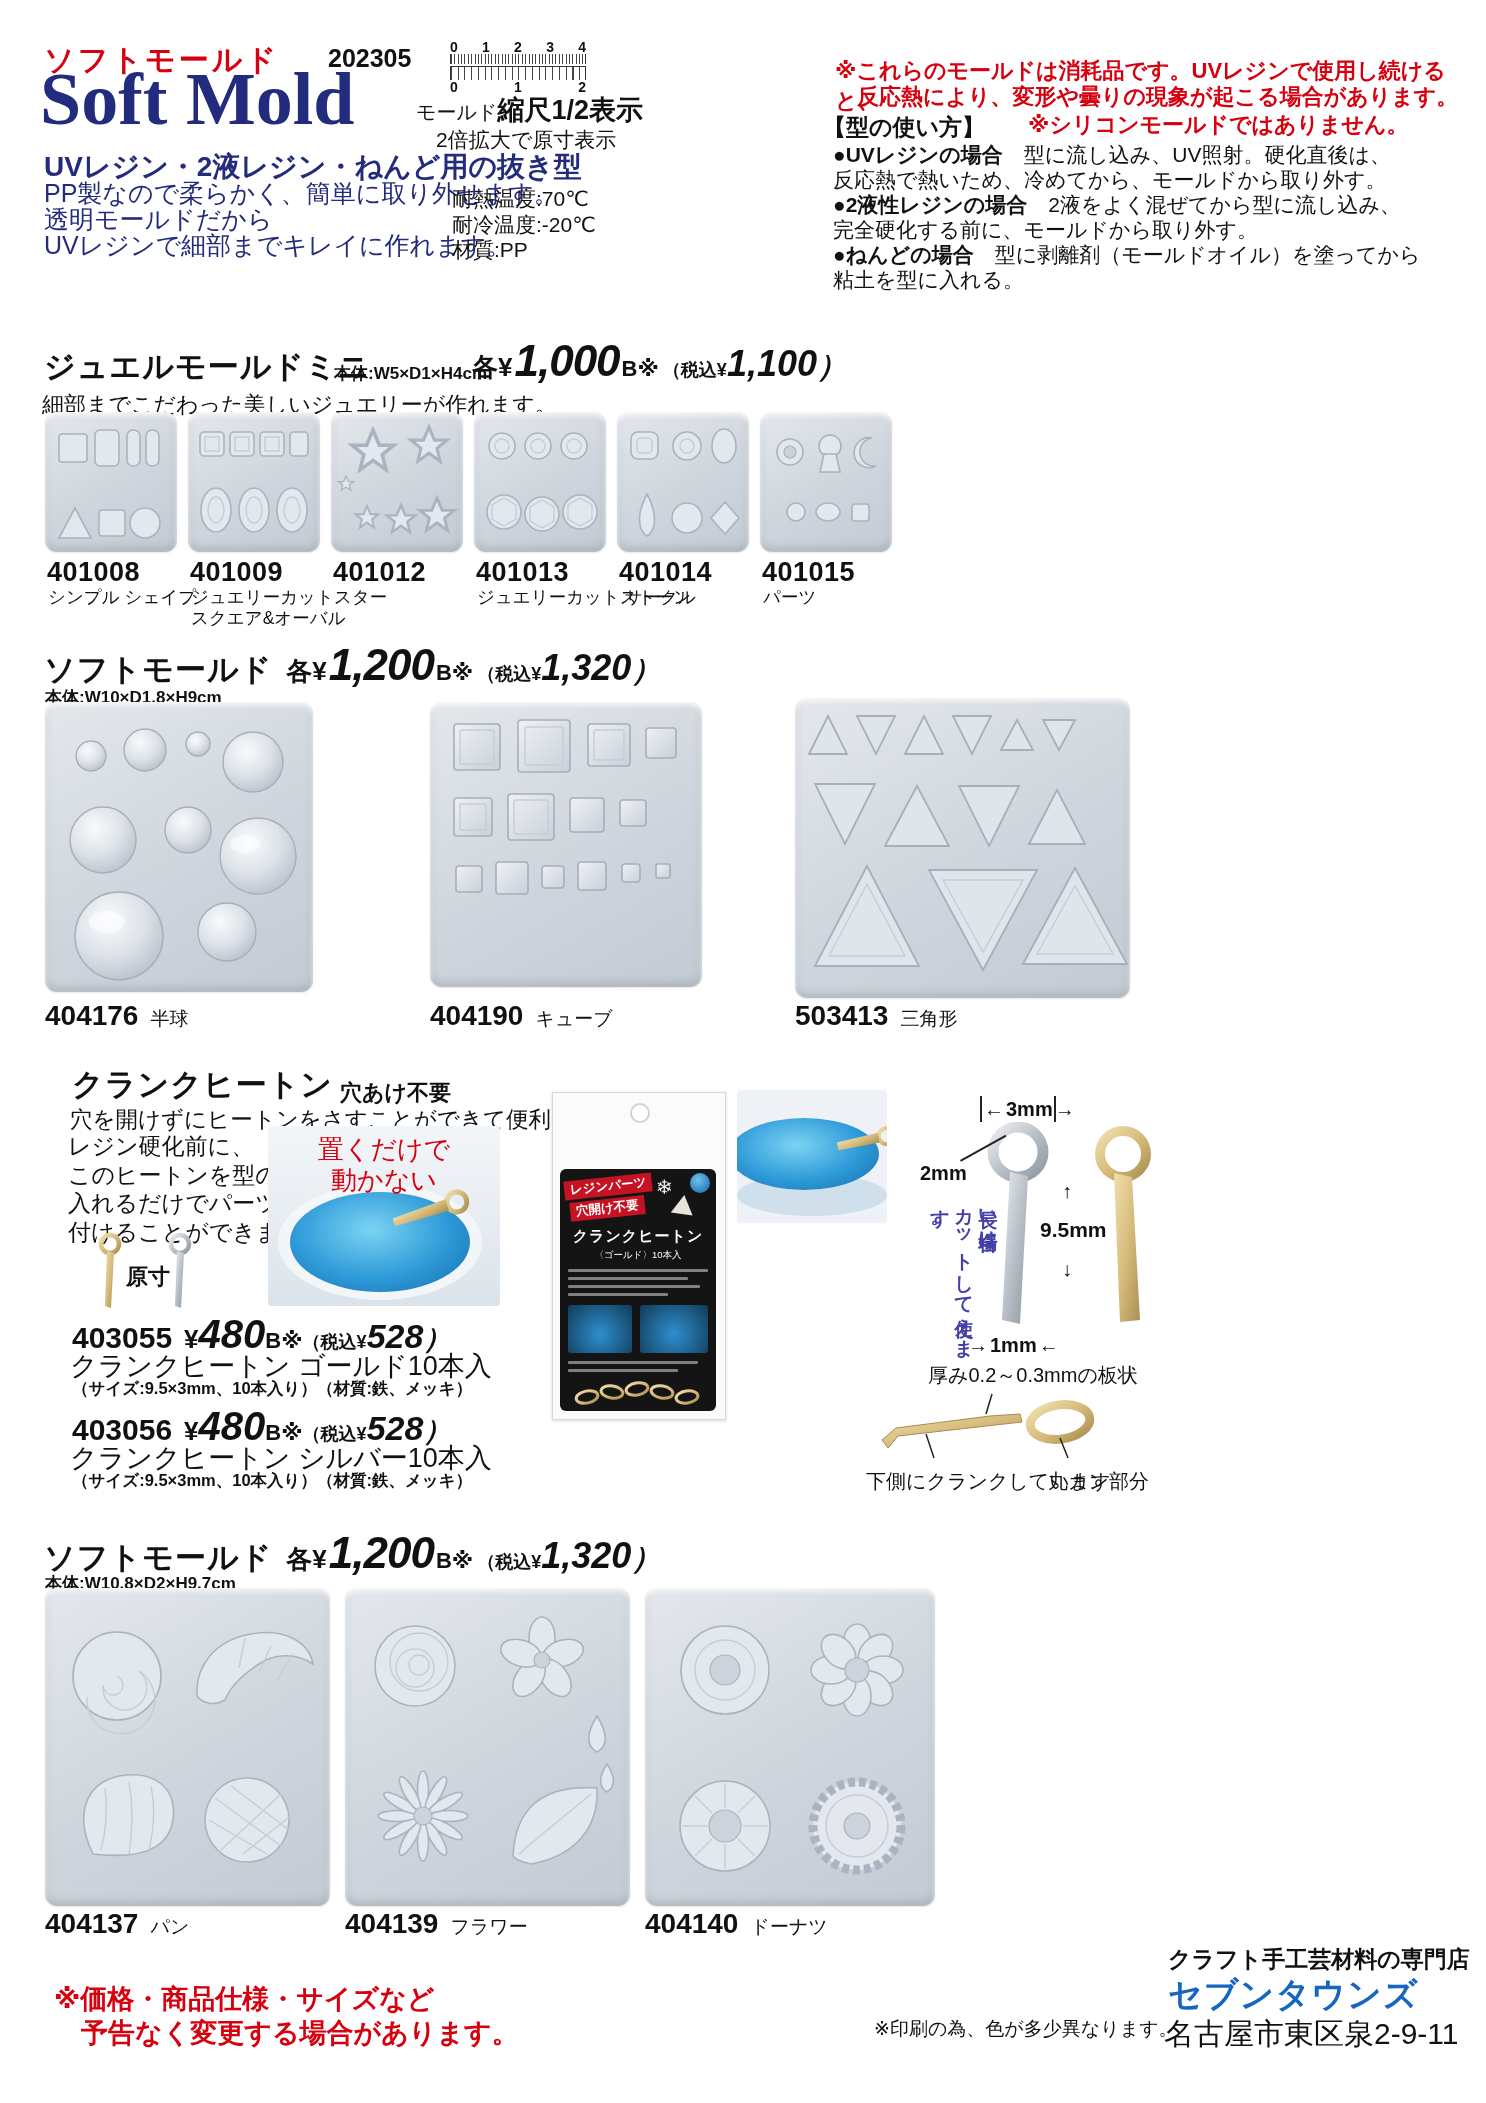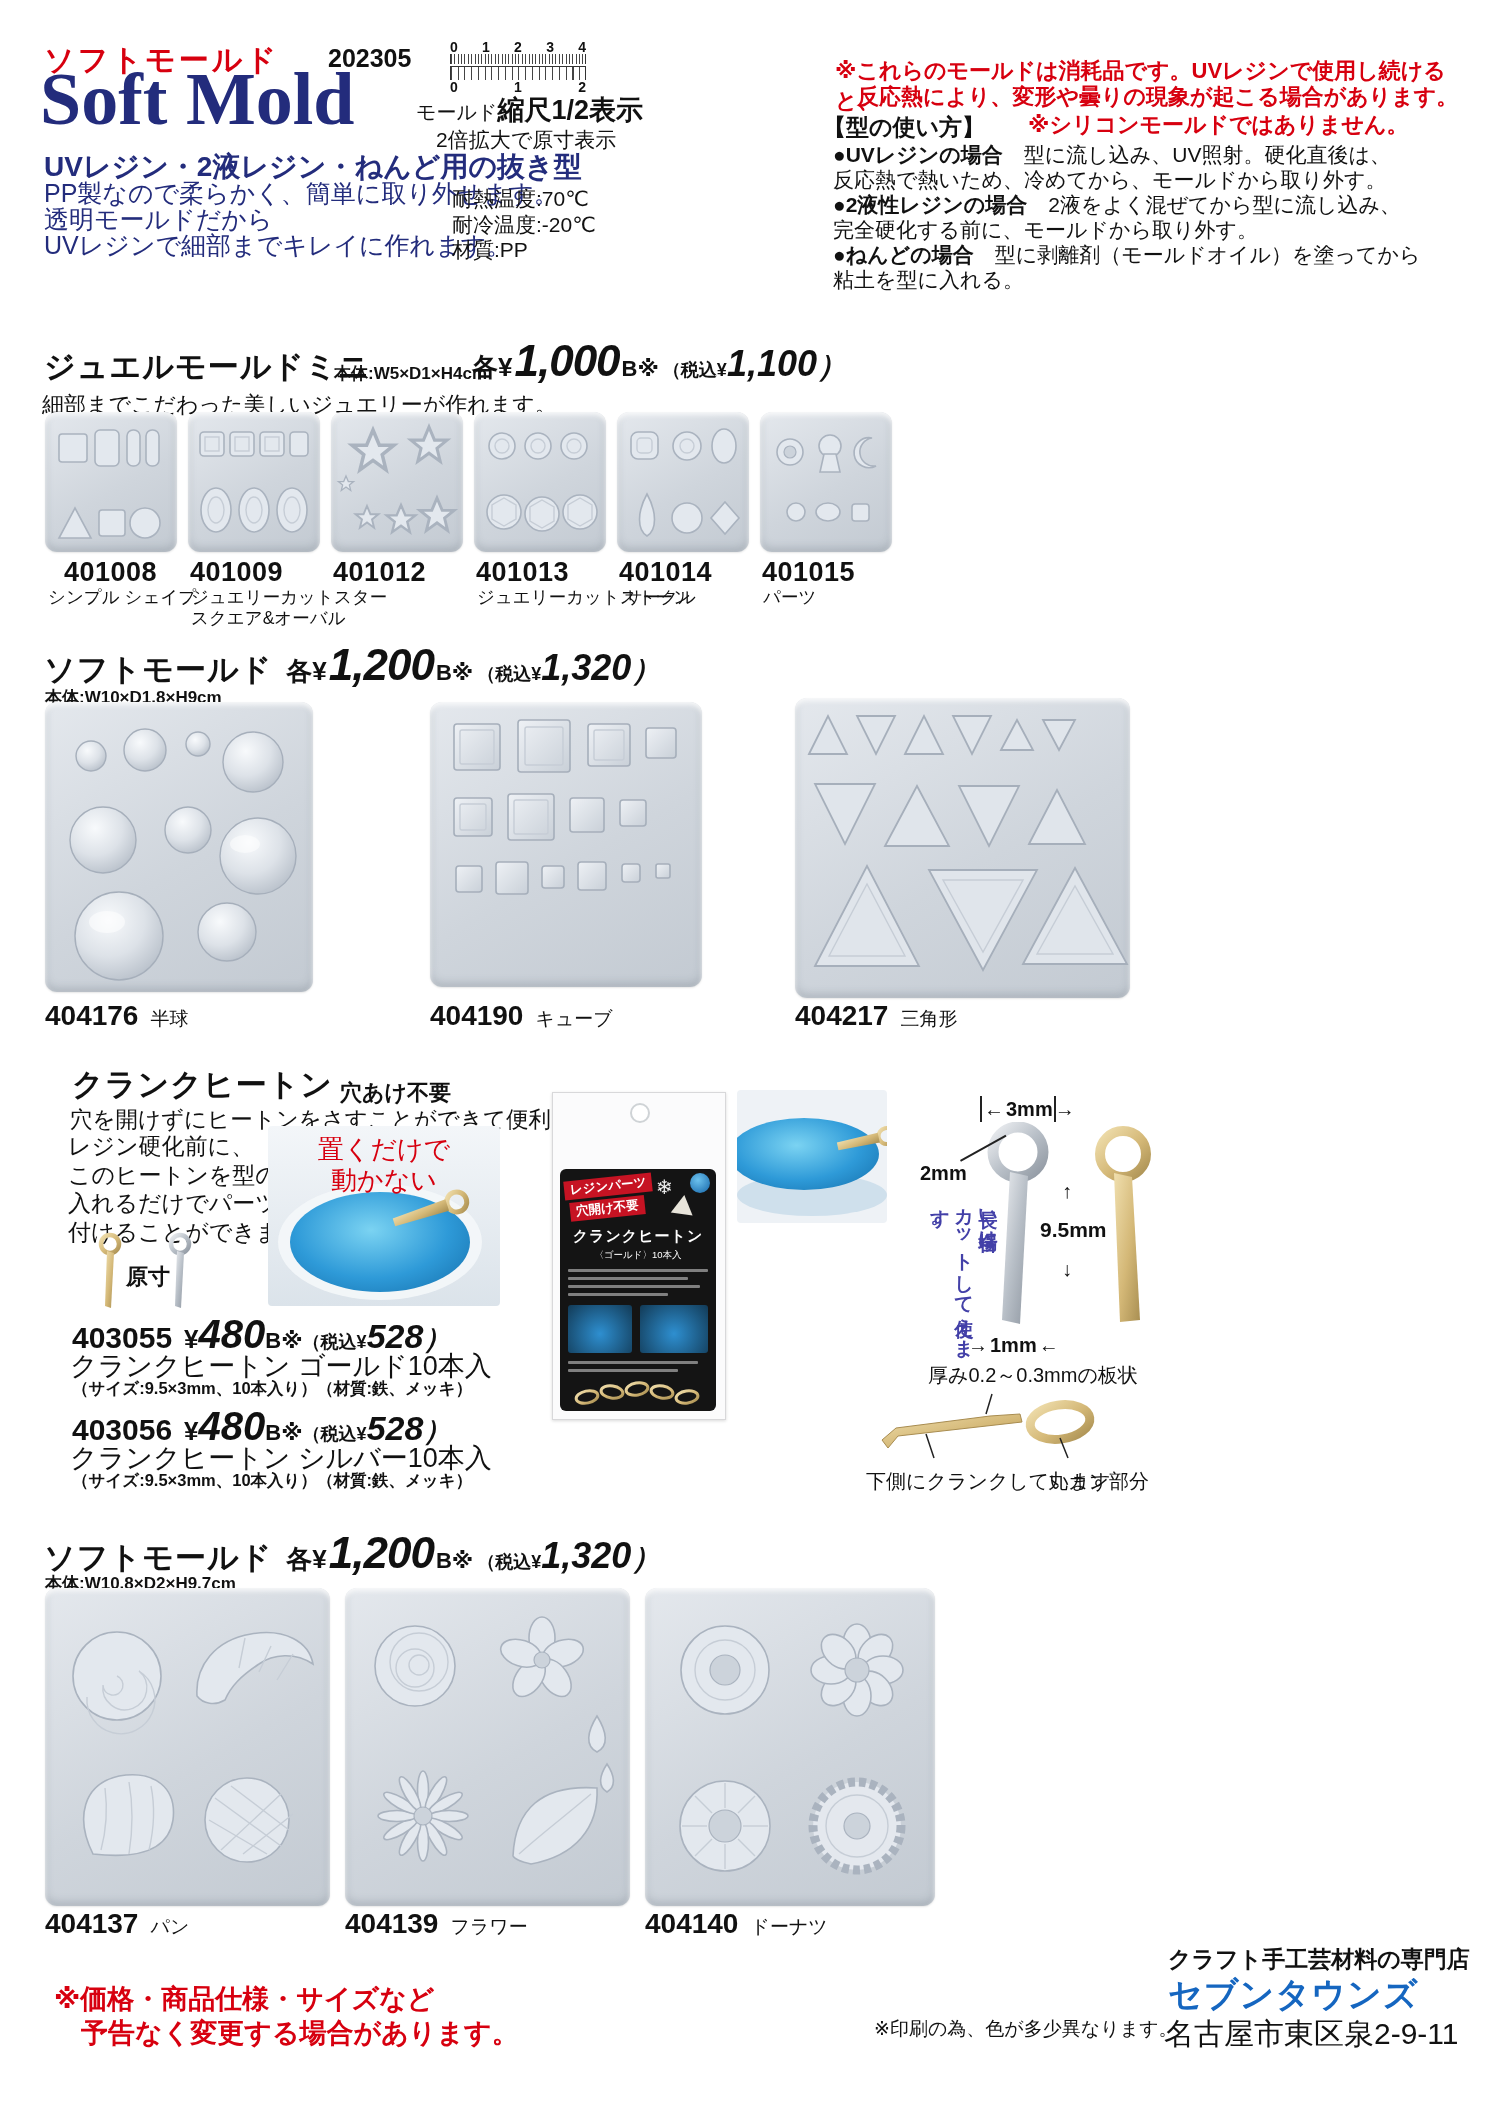--- a/index.html
+++ b/index.html
@@ -270,21 +270,21 @@
         <circle class="msd" cx="30" cy="40" r="6"></circle>
       <circle class="ms" cx="70" cy="34" r="11"></circle>
         <polygon class="ms" points="64,42 76,42 80,60 60,60"></polygon>
       <path class="ms" d="M112,26 a15,15 0 1 0 4,28 a11,11 0 1 1 -4,-28 Z"></path>
       <circle class="ms" cx="36" cy="100" r="9"></circle>
       <ellipse class="ms" cx="68" cy="100" rx="12" ry="9"></ellipse>
       <rect class="ms" x="92" y="92" width="17" height="17" rx="3"></rect>
     </svg>
   </div>
 
-  <div class="abs code" style="left:64px;top:557px">401008</div>
+  <div class="abs code" style="left:47px;top:557px">401008</div>
   <div class="abs iname pre" style="left:48px;top:587px">シンプル シェイプ</div>
   <div class="abs code" style="left:190px;top:557px">401009</div>
   <div class="abs iname pre" style="left:191px;top:587px">ジュエリーカット
 スクエア&amp;オーバル</div>
   <div class="abs code" style="left:333px;top:557px">401012</div>
   <div class="abs iname pre" style="left:334px;top:587px">スター</div>
   <div class="abs code" style="left:476px;top:557px">401013</div>
   <div class="abs iname pre" style="left:477px;top:587px">ジュエリーカット サークル</div>
   <div class="abs code" style="left:619px;top:557px">401014</div>
   <div class="abs iname pre" style="left:620px;top:587px">ストーン</div>
@@ -365,21 +365,21 @@
 
   <div class="abs cap-flex" style="left:45px;top:1000px">
     <span class="code-lg">404176</span>
     <span class="iname-lg">半球</span>
   </div>
   <div class="abs cap-flex" style="left:430px;top:1000px">
     <span class="code-lg">404190</span>
     <span class="iname-lg">キューブ</span>
   </div>
   <div class="abs cap-flex" style="left:795px;top:1000px">
-    <span class="code-lg">404217</span>
+    <span class="code-lg">503413</span>
     <span class="iname-lg">三角形</span>
   </div>
 
   <div class="abs sec-title" style="left:72px;top:1064px">クランクヒートン</div>
   <div class="abs h-badge" style="left:340px;top:1078px">穴あけ不要</div>
   <div class="abs h-lead" style="left:70px;top:1104px">穴を開けずにヒートンをさすことができて便利。</div>
   <div class="abs h-desc pre" style="left:68px;top:1132px">レジン硬化前に、
 このヒートンを型の端へ
 入れるだけでパーツに
 付けることができます。</div>

